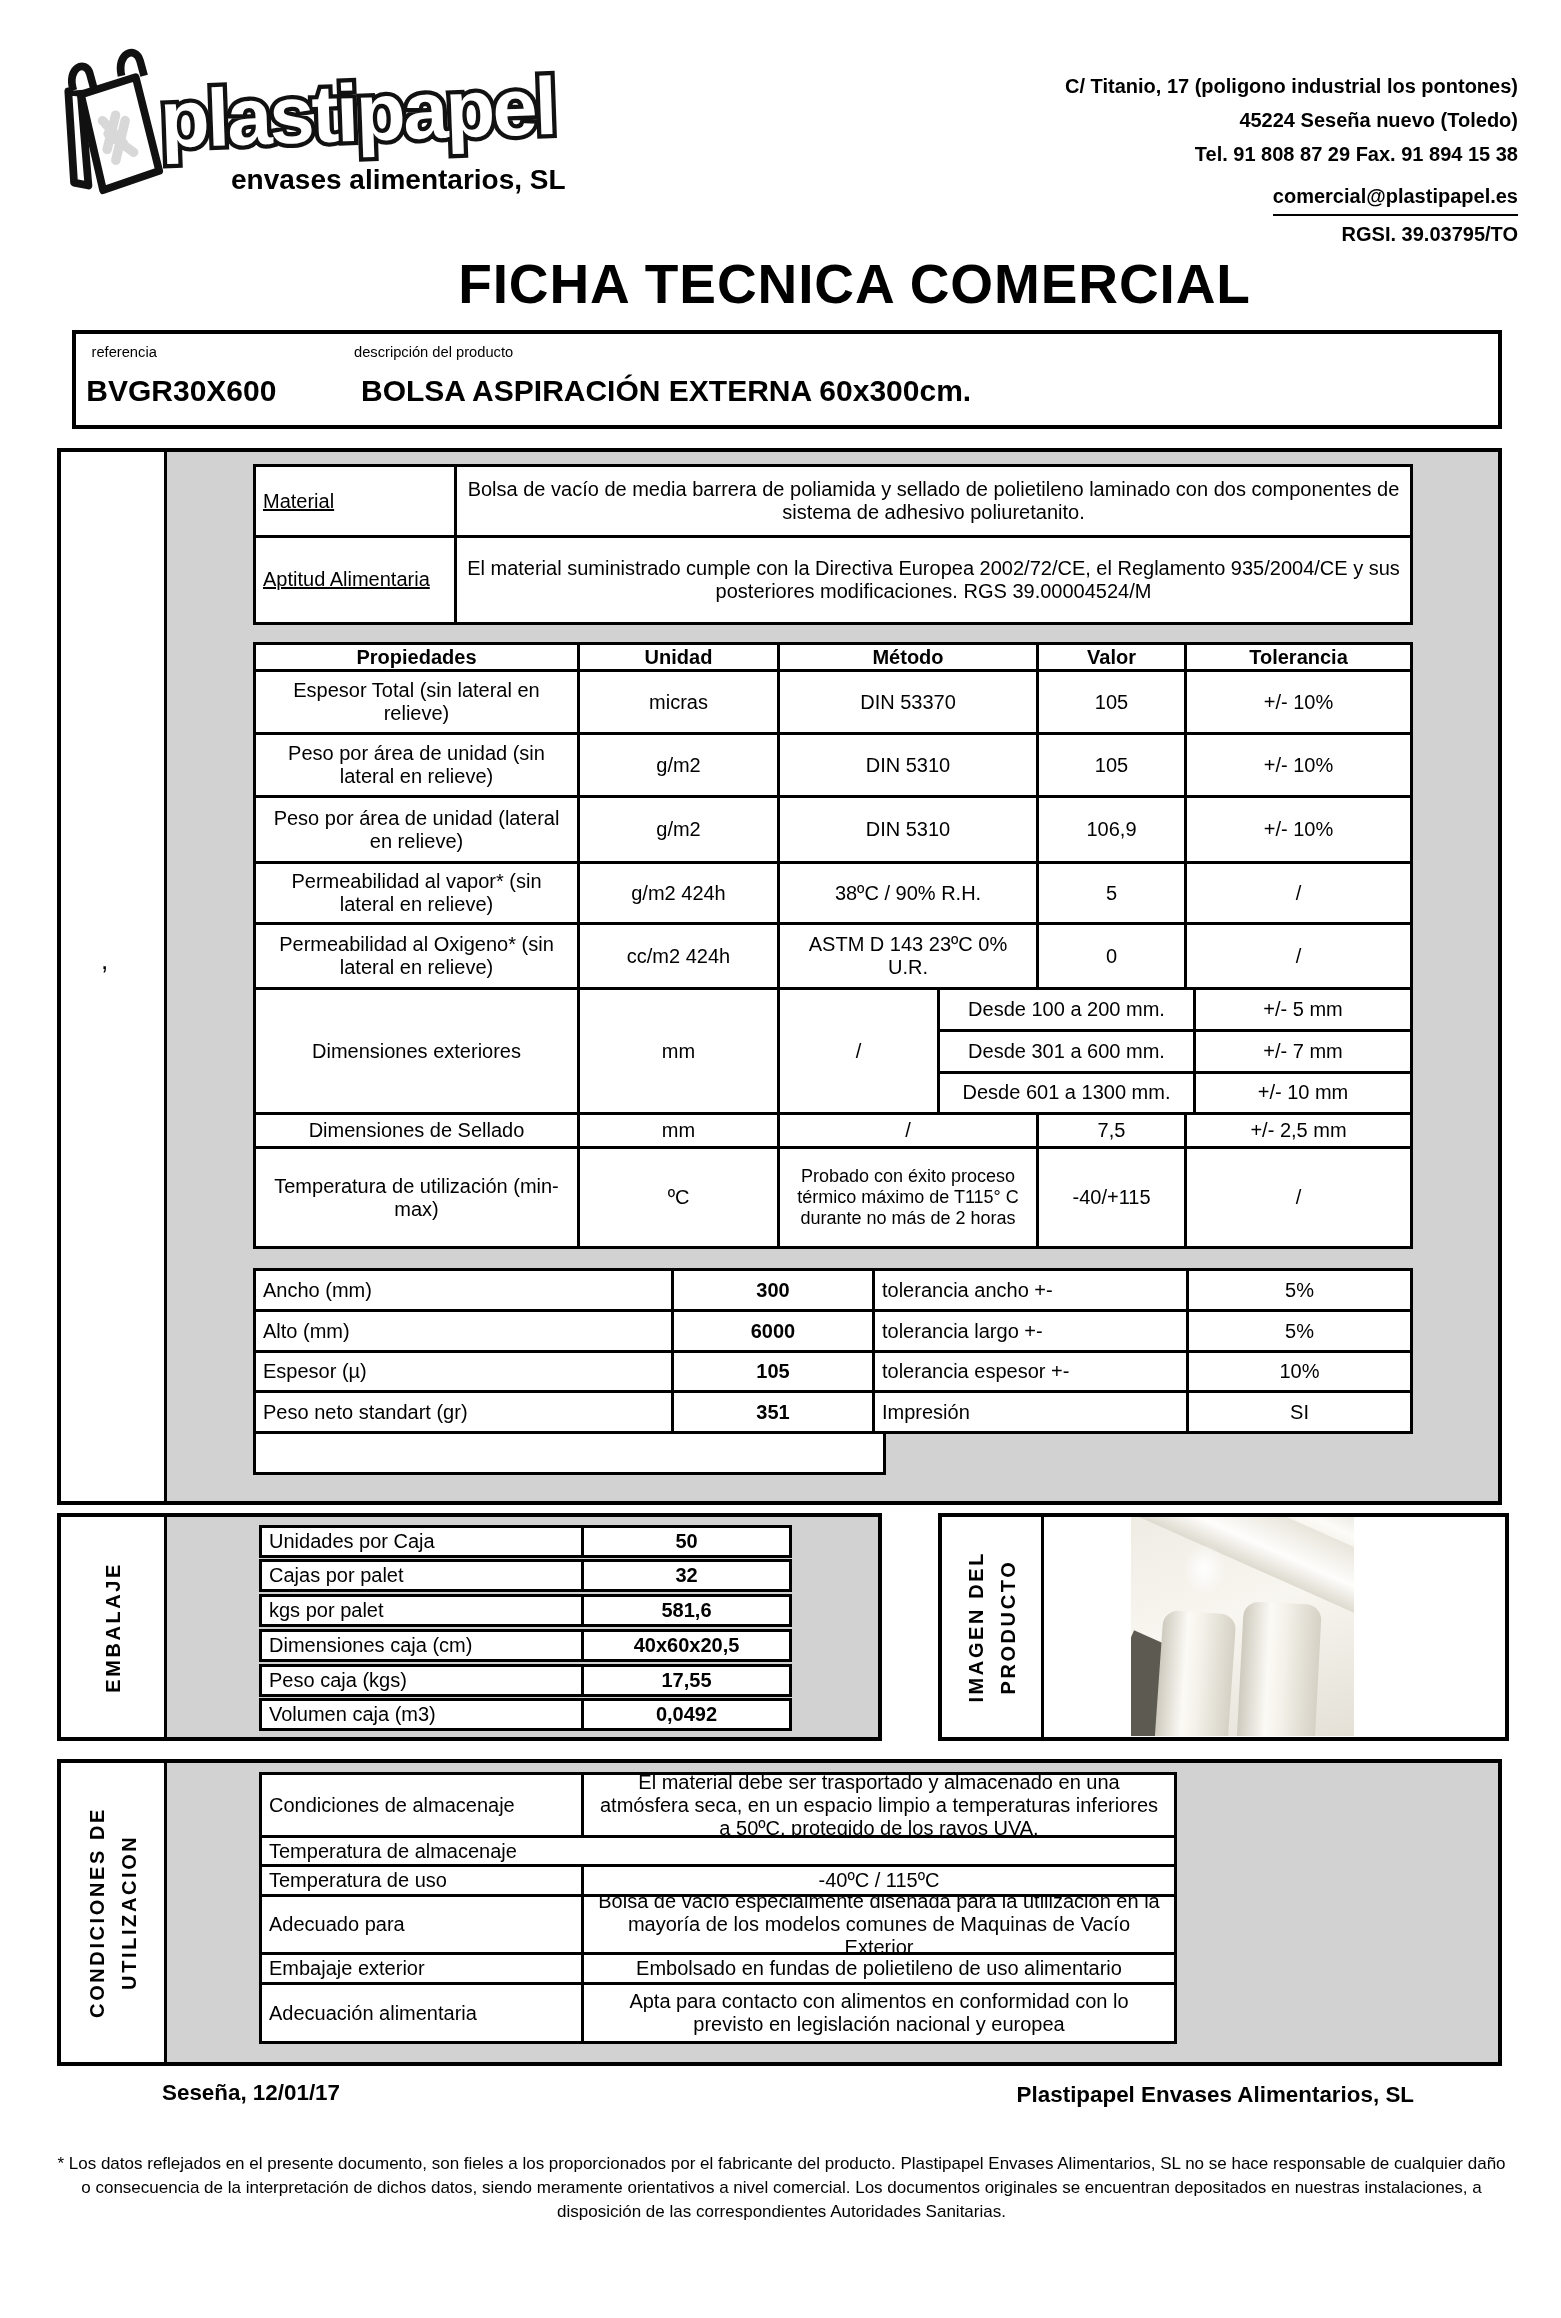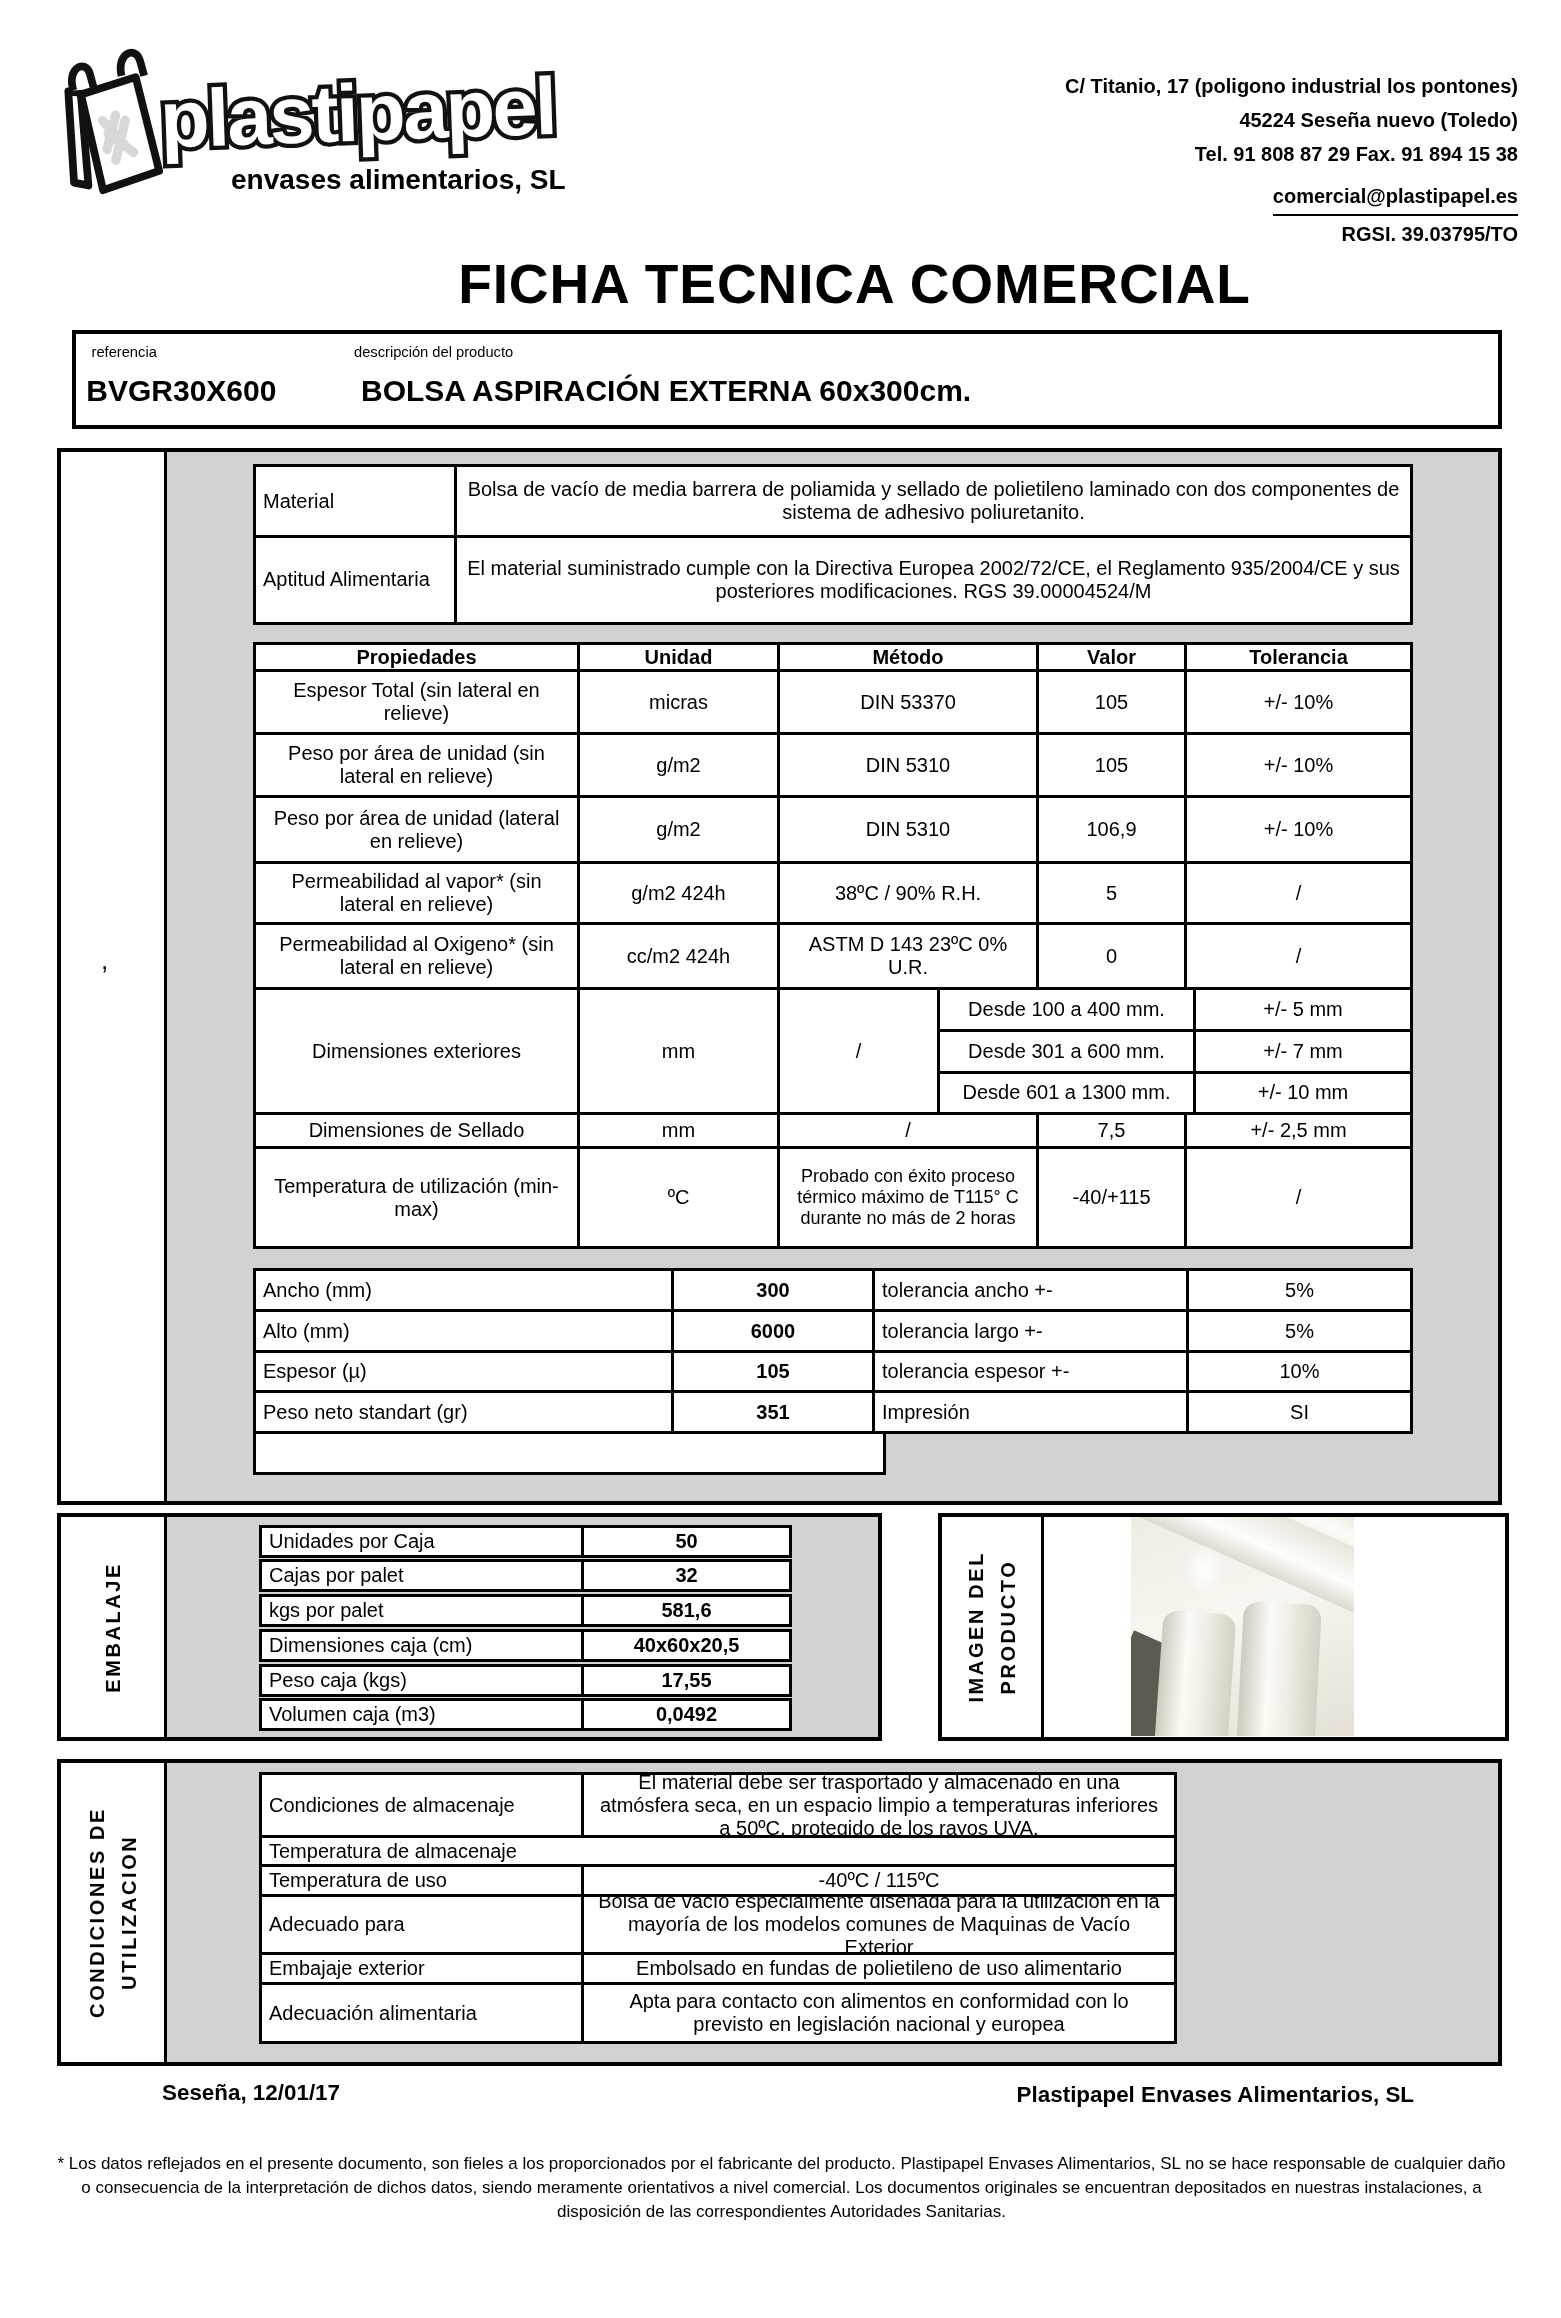--- a/index.html
+++ b/index.html
@@ -42,21 +42,21 @@
   
   .tbl{box-sizing:border-box;}
   .trow{display:flex;background:#fff;border:3.4px solid #000;box-sizing:border-box;align-items:stretch;}
   .trow + .trow{margin-top:-3.4px;}
   .tcell{display:flex;align-items:center;justify-content:center;text-align:center;font-size:20px;padding:1.7px 7px;box-sizing:border-box;overflow:hidden;}
   .tcell + .tcell{border-left:3.4px solid #000;}
   .tcell.left{justify-content:flex-start;text-align:left;}
   .tcell.bold{font-weight:bold;}
   
   .tbl-material{width:1160px;margin:12px 0 0 86px;}
-  .tbl-material .lab{flex:0 0 198px;}
+  .tbl-material .lab{flex:0 0 198px;text-decoration:underline;}
   .tbl-material .txt{flex:1;}
   .row-material{height:74px;}
   .row-aptitud{height:90px;}
   
   .tbl-props{width:1160px;margin:17px 0 0 86px;}
   .c-prop{flex:0 0 321px;}
   .c-unit{flex:0 0 200px;}
   .c-meth{flex:0 0 259px;}
   .c-val{flex:0 0 148px;}
   .c-tol{flex:1;}
@@ -211,21 +211,21 @@
           <div class="tcell c-val">0</div>
           <div class="tcell c-tol">/</div>
         </div>
 
         <div class="trow row-dimext">
           <div class="tcell c-prop">Dimensiones exteriores</div>
           <div class="tcell c-unit">mm</div>
           <div class="tcell c-slash">/</div>
           <div class="dimext-group">
             <div class="dimext-sub">
-              <div class="tcell range">Desde 100 a 400 mm.</div>
+              <div class="tcell range">Desde 100 a 200 mm.</div>
               <div class="tcell tolc">+/- 5 mm</div>
             </div>
             <div class="dimext-sub">
               <div class="tcell range">Desde 301 a 600 mm.</div>
               <div class="tcell tolc">+/- 7 mm</div>
             </div>
             <div class="dimext-sub">
               <div class="tcell range">Desde 601 a 1300 mm.</div>
               <div class="tcell tolc">+/- 10 mm</div>
             </div>

